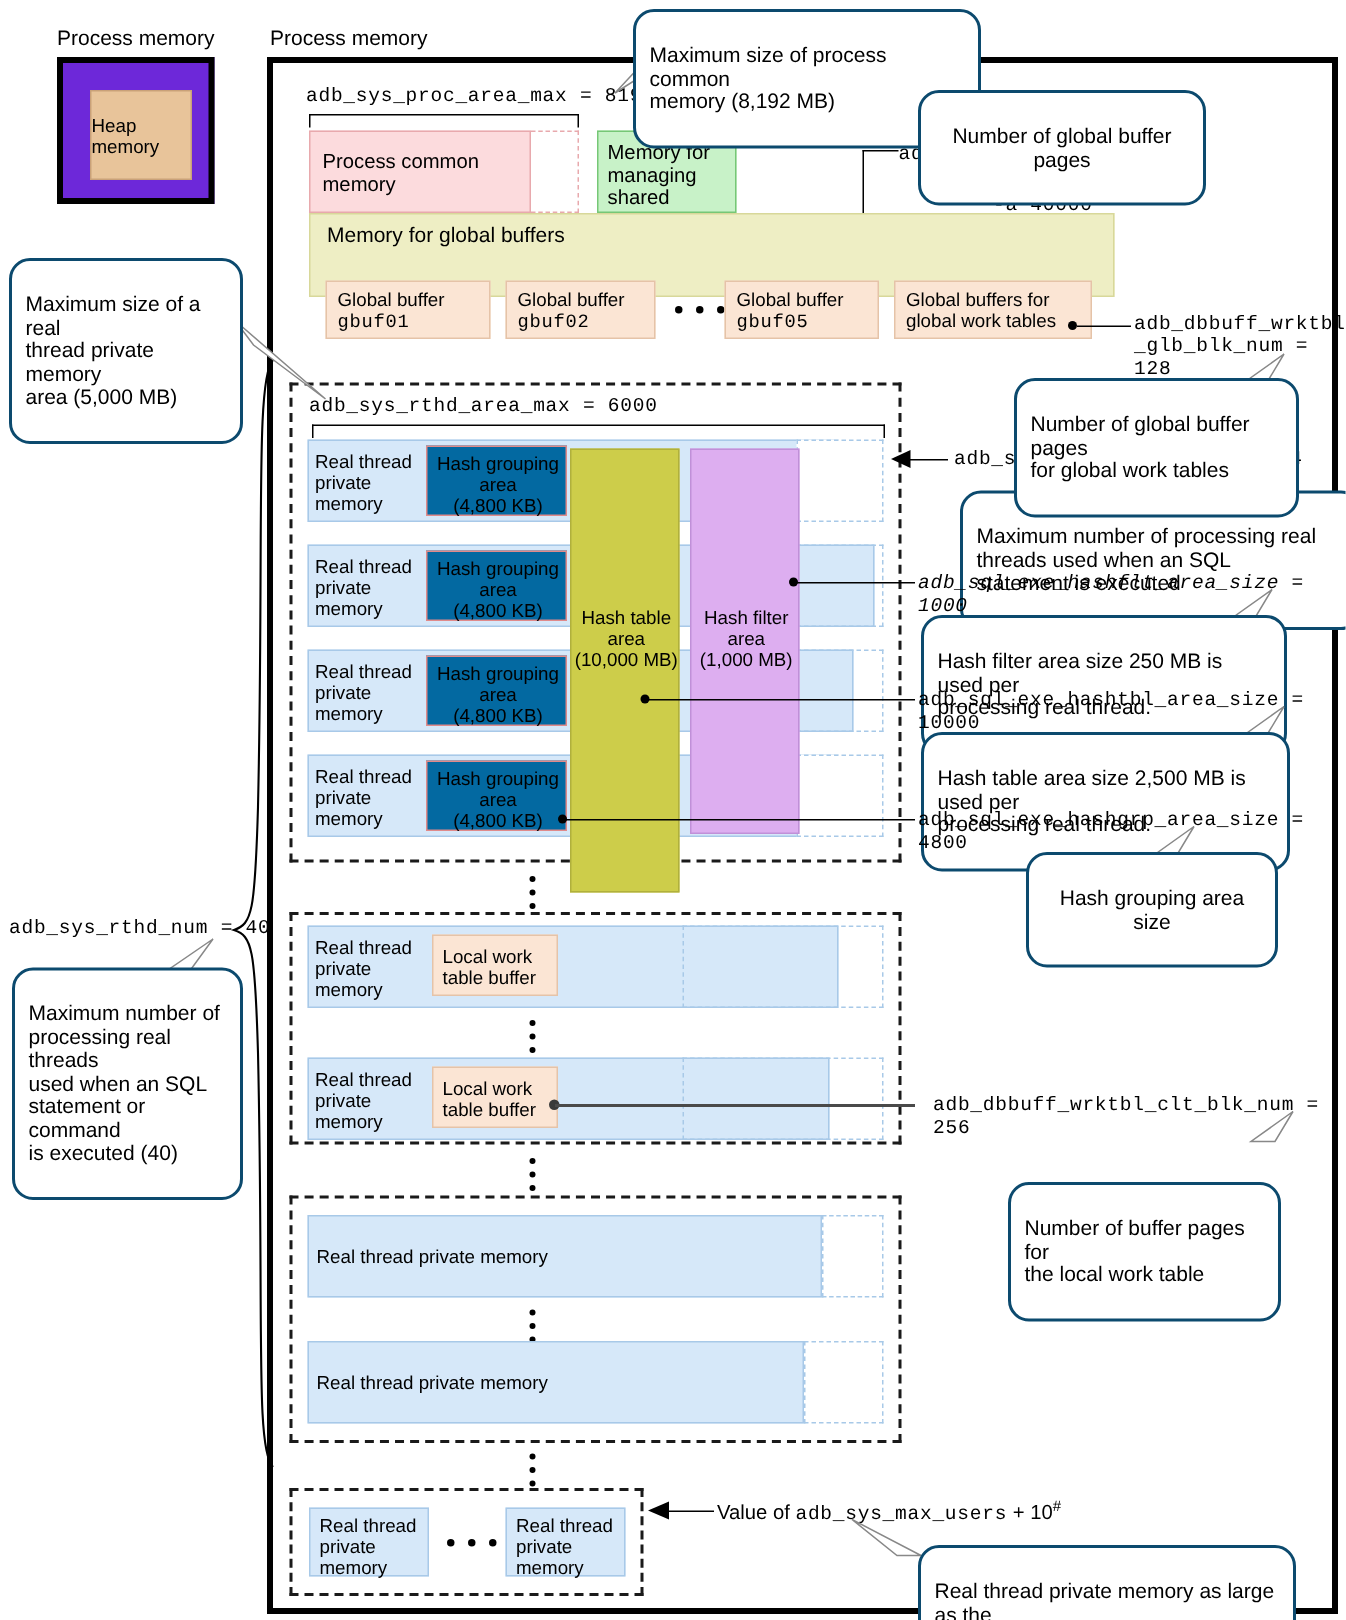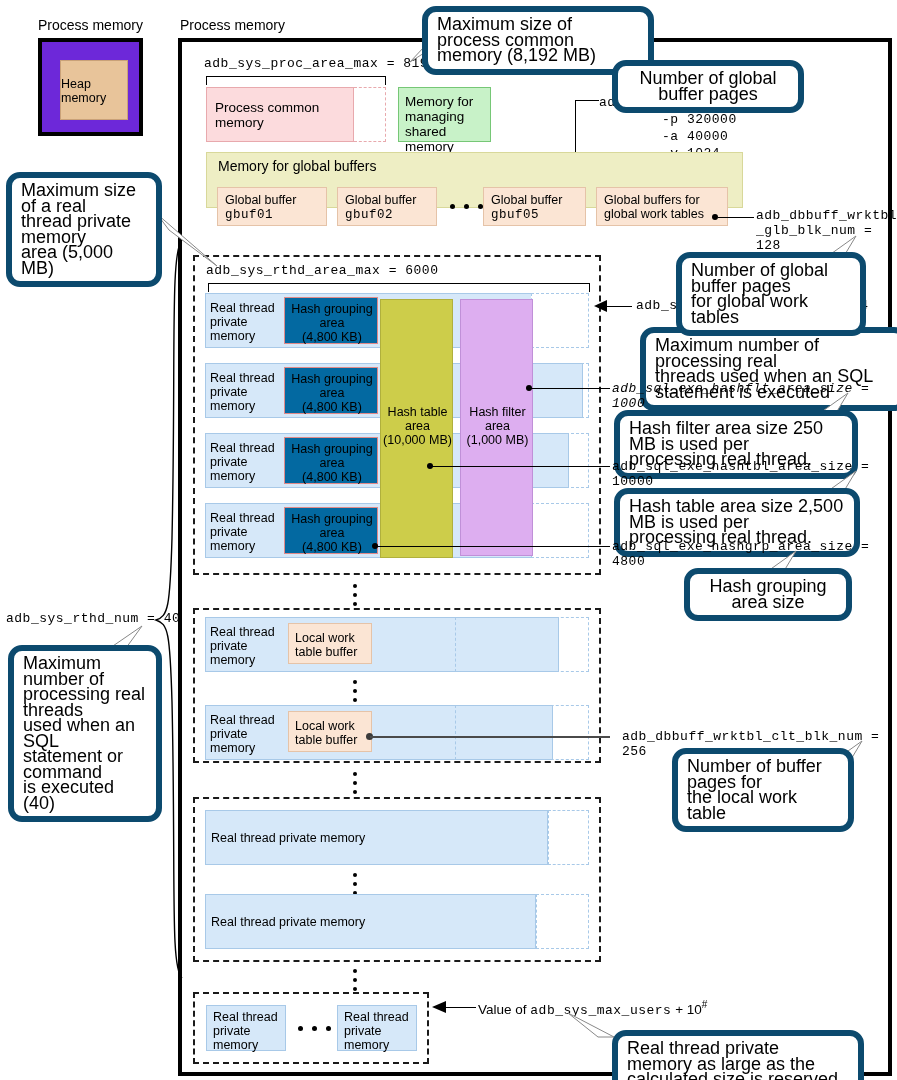--- a/index.html
+++ b/index.html
@@ -32,22 +32,22 @@
 
   .dashgroup{border:2px dashed #1a1a1a;background:transparent;}
 
   
   .t{font-size:13.5px;line-height:15px;}
   .t12{font-size:12.5px;line-height:14px;}
   .ctr{text-align:center;}
 
   
   .bubble{
-    border:6px solid #0c4a6e;border-radius:14px;background:#fff;
-    font-size:18px;line-height:15.5px;padding:5px 9px;
+    border:2px solid #0c4a6e;border-radius:14px;background:#fff;
+    font-size:14px;line-height:15.5px;padding:21px 9px;
   }
 
   
   .hline{background:#000;height:1px;}
   .vline{background:#000;width:1px;}
   .dot{width:6px;height:6px;border-radius:50%;background:#000;}
   .grayline{background:#4a4a4a;height:1.5px;}
   .graydot{width:7px;height:7px;border-radius:50%;background:#3a3a3a;}
 
   
@@ -94,21 +94,21 @@
   <div>adbbuff -g gbuf05</div>
   <div style="padding-left:63px;">-p 320000</div>
   <div style="padding-left:63px;">-a 40000</div>
   <div style="padding-left:63px;">-v 1024</div>
 </div>
 
 <div class="abs hline" style="left:575px;top:100px;width:24px;"></div>
 <div class="abs vline" style="left:575px;top:100px;height:105px;"></div>
 <div class="abs dot" style="left:572px;top:202px;"></div>
 
-<div class="abs yellowzone" style="left:206px;top:152px;width:537px;height:56px;">
+<div class="abs yellowzone" style="left:206px;top:142px;width:537px;height:56px;">
   <div class="abs t" style="left:11px;top:6px;font-size:14px;">Memory for global buffers</div>
 </div>
 <div class="abs peach" style="left:217px;top:187px;width:110px;height:39px;">
   <div class="abs t12" style="left:7px;top:5px;">Global buffer</div>
   <div class="abs mono t12" style="left:7px;top:20px;">gbuf01</div>
 </div>
 <div class="abs peach" style="left:337px;top:187px;width:100px;height:39px;">
   <div class="abs t12" style="left:7px;top:5px;">Global buffer</div>
   <div class="abs mono t12" style="left:7px;top:20px;">gbuf02</div>
 </div>
@@ -185,21 +185,21 @@
 <div class="abs bluedash" style="left:531px;top:503px;width:58px;height:55px;background:#fff;"></div>
 <div class="abs t12" style="left:210px;top:511px;white-space:pre-line;">Real thread
 private
 memory</div>
 <div class="abs redish ctr" style="left:284px;top:507px;width:94px;height:47px;">
   <div class="abs t12" style="left:0;top:4px;width:94px;white-space:pre-line;">Hash grouping
 area
 (4,800 KB)</div>
 </div>
 
-<div class="abs olive ctr" style="left:380px;top:299px;width:73px;height:259px;">
+<div class="abs olive ctr" style="left:380px;top:299px;width:73px;height:296px;">
   <div class="abs t12" style="left:0;top:105px;width:73px;white-space:pre-line;">Hash table
 area
 (10,000 MB)</div>
 </div>
 <div class="abs purple ctr" style="left:460px;top:299px;width:73px;height:257px;">
   <div class="abs t12" style="left:0;top:105px;width:73px;white-space:pre-line;">Hash filter
 area
 (1,000 MB)</div>
 </div>
 
@@ -273,21 +273,21 @@
 <div class="abs peach" style="left:288px;top:711px;width:84px;height:41px;">
   <div class="abs t12" style="left:6px;top:7px;white-space:pre-line;">Local work
 table buffer</div>
 </div>
 <div class="abs graydot" style="left:366px;top:733px;"></div>
 <div class="abs grayline" style="left:370px;top:736px;width:240px;"></div>
 <div class="abs mono" style="left:622px;top:729px;font-size:13px;">adb_dbbuff_wrktbl_clt_blk_num = 256</div>
 <svg class="abs" style="left:826px;top:741px;width:40px;height:22px;">
   <path d="M36 0 L8 20 L24 20 Z" fill="#fff" stroke="#888" stroke-width="1"></path>
 </svg>
-<div class="abs bubble" style="left:672px;top:748px;width:182px;white-space:pre-line;">Number of buffer pages for
+<div class="abs bubble" style="left:672px;top:788px;width:182px;white-space:pre-line;">Number of buffer pages for
 the local work table</div>
 
 <div class="abs vdots" style="left:353px;top:772px;">
     <i></i>
     <i></i>
     <i></i>
   </div>
 
 <div class="abs dashgroup" style="left:193px;top:797px;width:408px;height:165px;"></div>
 

